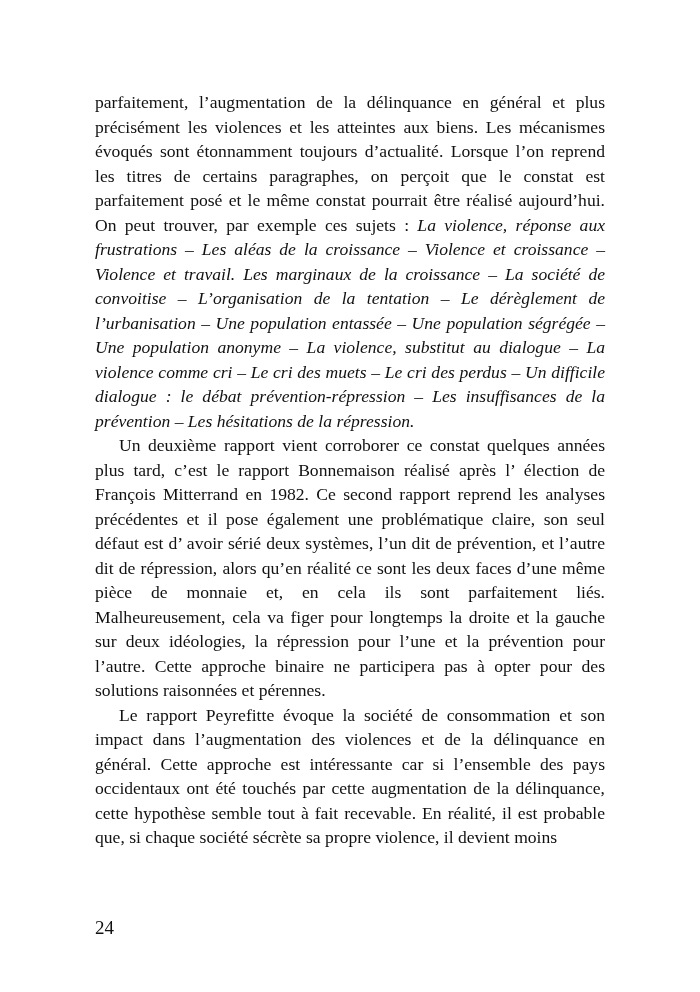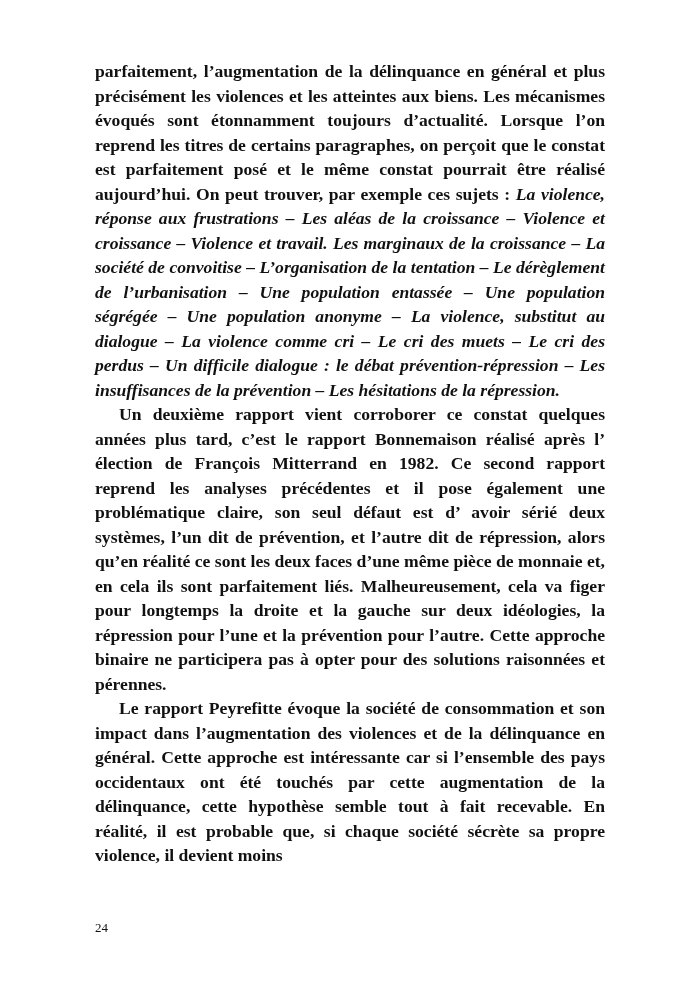--- a/index.html
+++ b/index.html
@@ -11,23 +11,22 @@
       width: 700px;
       height: 992px;
       position: relative;
       overflow: hidden;
       font-family: "Liberation Serif", "DejaVu Serif", serif;
       color: #111111;
     }
     .page {
       position: absolute;
       left: 95px;
-      top: 59px;
+      top: 90px;
       width: 510px;
-      font-weight: bold;
     }
     .para {
       margin: 0;
       font-size: 17.6px;
       line-height: 24.5px;
       text-align: justify;
       text-align-last: left;
     }
     .para.indent {
       text-indent: 24px;
@@ -35,21 +34,21 @@
     .para.cont {
       text-indent: 0;
     }
     .it {
       font-style: italic;
     }
     .page-number {
       position: absolute;
       left: 95px;
       top: 916px;
-      font-size: 13px;
+      font-size: 19px;
       line-height: 24px;
     }
   </style>
 </head>
 <body>
 
 <div class="page">
   <p class="para cont"><span>parfaitement, l’augmentation de la délinquance en général et plus précisément les violences et les atteintes aux biens. Les mécanismes évoqués sont étonnamment toujours d’actualité. Lorsque l’on reprend les titres de certains paragraphes, on perçoit que le constat est parfaitement posé et le même constat pourrait être réalisé aujourd’hui. On peut trouver, par exemple ces sujets : </span><span class="it">La violence, réponse aux frustrations – Les aléas de la croissance – Violence et croissance – Violence et travail. Les marginaux de la croissance – La société de convoitise – L’organisation de la tentation – Le dérèglement de l’urbanisation – Une population entassée – Une population ségrégée – Une population anonyme – La violence, substitut au dialogue – La violence comme cri – Le cri des muets – Le cri des perdus – Un difficile dialogue : le débat prévention-répression – Les insuffisances de la prévention – Les hésitations de la répression.</span></p>
   <p class="para indent"><span>Un deuxième rapport vient corroborer ce constat quelques années plus tard, c’est le rapport Bonnemaison réalisé après l’ élection de François Mitterrand en 1982. Ce second rapport reprend les analyses précédentes et il pose également une problématique claire, son seul défaut est d’ avoir sérié deux systèmes, l’un dit de prévention, et l’autre dit de répression, alors qu’en réalité ce sont les deux faces d’une même pièce de monnaie et, en cela ils sont parfaitement liés. Malheureusement, cela va figer pour longtemps la droite et la gauche sur deux idéologies, la répression pour l’une et la prévention pour l’autre. Cette approche binaire ne participera pas à opter pour des solutions raisonnées et pérennes.</span></p>
   <p class="para indent"><span>Le rapport Peyrefitte évoque la société de consommation et son impact dans l’augmentation des violences et de la délinquance en général. Cette approche est intéressante car si l’ensemble des pays occidentaux ont été touchés par cette augmentation de la délinquance, cette hypothèse semble tout à fait recevable. En réalité, il est probable que, si chaque société sécrète sa propre violence, il devient moins</span></p>

